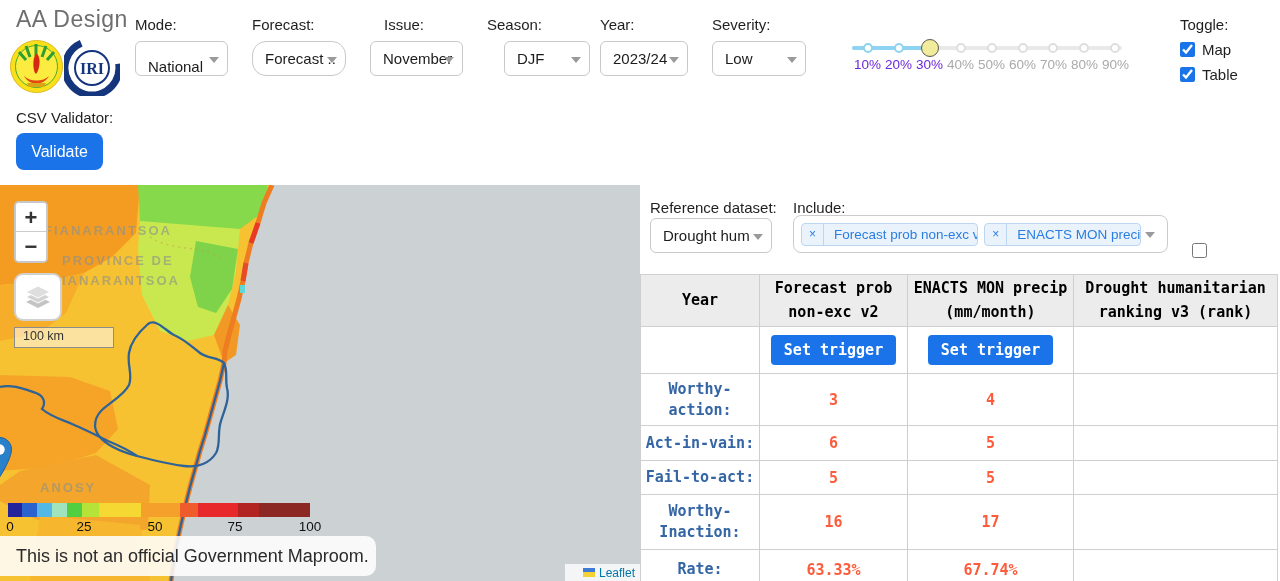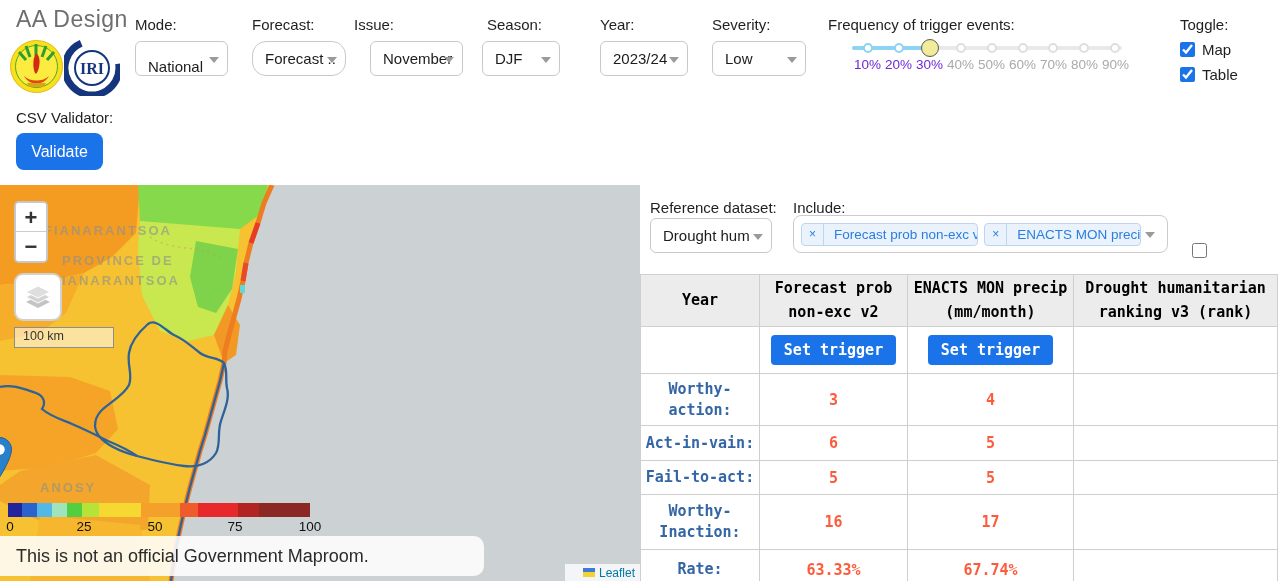--- a/index.html
+++ b/index.html
@@ -40,21 +40,21 @@
   .zoombtn { width:100%; height:29px; background:#fff; border:none; font-size:22px; font-weight:bold; color:#333; line-height:29px; text-align:center; cursor:pointer; }
   .zoombtn:first-child { border-bottom:1px solid #ccc; }
   .layersctl { position:absolute; left:14px; top:88px; width:48px; height:48px; background:#fff; border:2px solid rgba(0,0,0,.18);
         border-radius:9px; display:flex; align-items:center; justify-content:center; cursor:pointer; }
   .scalebar { position:absolute; left:14px; top:142px; width:100px; height:21px; background:rgba(255,255,250,.55);
         border:1.5px solid #8d8d8d; font-size:12.5px; color:#333; padding:1px 0 0 8px; }
   .marker { position:absolute; left:-13px; top:252px; }
   .cbar { position:absolute; left:8px; top:318px; width:302px; height:14px; }
   .cbar-ticks { position:absolute; left:0px; top:334px; width:330px; font-size:13.5px; color:#111; }
   .cbar-ticks span { position:absolute; transform:translateX(-50%); }
-  .disclaimer { position:absolute; left:0; top:351px; width:484px; height:40px; background:rgba(255,255,255,.87);
+  .disclaimer { position:absolute; left:0; top:351px; width:376px; height:40px; background:rgba(255,255,255,.87);
         border-radius:0 10px 10px 0; display:flex; align-items:center; padding-left:16px; font-size:18px; color:#2b2b2b; }
   .attribution { position:absolute; right:0; bottom:0; height:17px; background:rgba(255,255,255,.78); display:flex; align-items:center;
         gap:4px; padding:0 5px 0 18px; font-size:12px; color:#0078A8; }
   .ua-flag { width:12px; height:9px; display:inline-block; background:linear-gradient(#3f7ad6 50%, #f3d235 50%); }
 
   
   #panel { position:absolute; left:640px; top:185px; width:640px; height:396px; background:#fff; z-index:20; }
   .p-label { position:absolute; font-size:15px; color:#1f1f1f; }
   .multisel { position:absolute; left:153px; top:30px; width:375px; height:38px; border:1px solid #ccc; border-radius:8px;
         display:flex; align-items:center; gap:6px; padding:0 26px 0 7px; }
@@ -112,45 +112,44 @@
       <span>National</span>
       <i class="chev"></i>
     </div>
 
     <span class="ctl-label" style="left:252px;">Forecast:</span>
     <div class="dd" style="left:252px; width:94px;border-radius:14px;">
       <span>Forecast ..</span>
       <i class="chev"></i>
     </div>
 
-    <span class="ctl-label" style="left:354px;">Issue:</span>
+    <span class="ctl-label" style="left:384px;">Issue:</span>
     <div class="dd" style="left:370px; width:93px; padding-right:12px;">
       <span>November</span>
       <i class="chev"></i>
     </div>
 
     <span class="ctl-label" style="left:487px;">Season:</span>
-    <div class="dd" style="left:482px; width:78px;">
+    <div class="dd" style="left:504px; width:86px;">
       <span>DJF</span>
       <i class="chev"></i>
     </div>
 
     <span class="ctl-label" style="left:600px;">Year:</span>
     <div class="dd" style="left:600px; width:88px;">
       <span>2023/24</span>
       <i class="chev"></i>
     </div>
 
     <span class="ctl-label" style="left:712px;">Severity:</span>
     <div class="dd" style="left:712px; width:94px;">
       <span>Low</span>
       <i class="chev"></i>
     </div>
 
-    <span class="freq-label">Frequency of trigger events:</span>
     <div class="slider-track"></div>
     <div class="slider-fill"></div>
     <span class="stop on" style="left:863px;"></span>
     <span class="stop on" style="left:894px;"></span>
     <span class="handle" style="left:921px;"></span>
     <span class="stop" style="left:956px;"></span>
     <span class="stop" style="left:987px;"></span>
     <span class="stop" style="left:1018px;"></span>
     <span class="stop" style="left:1048px;"></span>
     <span class="stop" style="left:1079px;"></span>

